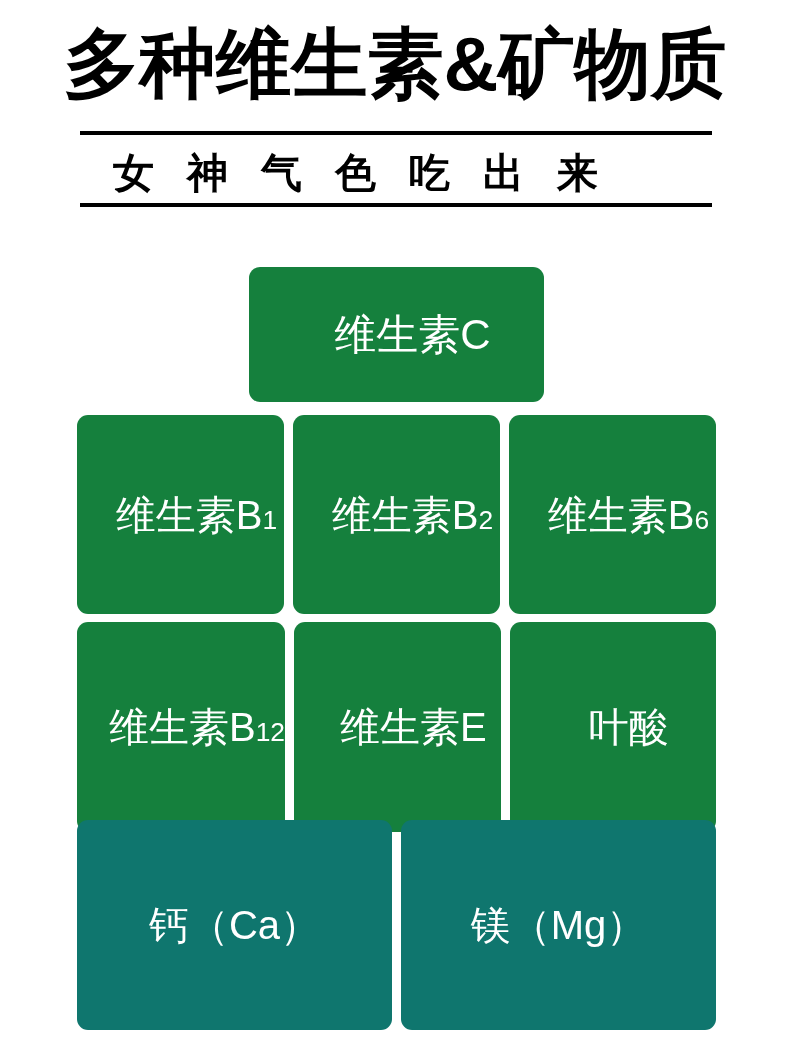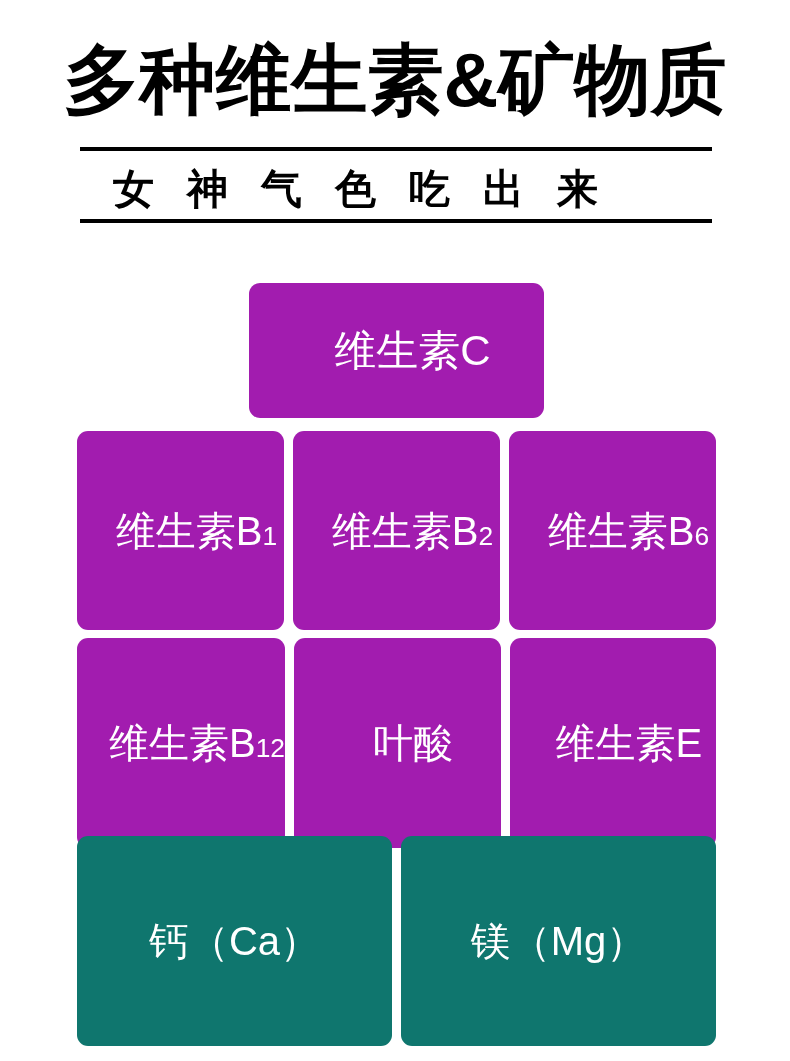--- a/index.html
+++ b/index.html
@@ -13,21 +13,20 @@
     position: relative;
     overflow: hidden;
     font-family: "Liberation Sans", "DejaVu Sans", sans-serif;
     -webkit-font-smoothing: antialiased;
   }
 
   .page {
     position: absolute;
     inset: 0;
     background: #ffffff;
-    margin-top: 16px;
   }
 
   
   .header {
     position: absolute;
     left: 0;
     top: 0;
     width: 790px;
   }
 
@@ -105,21 +104,21 @@
     font-weight: 400;
     letter-spacing: 0px;
     white-space: nowrap;
     box-sizing: border-box;
     font-family: "Liberation Sans", "DejaVu Sans", sans-serif;
   }
   .tile.apex {
     flex: 0 0 295px;
     font-size: 42px;
   }
-  .tile.green  { background: #a21caf; padding-left: 32px; }
+  .tile.green  { background: #15803d; padding-left: 32px; }
   .tile.orange { background: #0f766e; }
 
   .tile .label {
     display: inline-block;
   }
   .tile .sub {
     font-size: 0.66em;
     vertical-align: baseline;
     letter-spacing: 0;
   }
@@ -168,26 +167,26 @@
     </div>
 
     <div class="row row-three">
       <div class="tile green">
         <span class="label">
           <span>维生素B</span><span class="sub">12</span>
         </span>
       </div>
       <div class="tile green">
         <span class="label">
+          <span>维生素E</span><span class="sub"></span>
+        </span>
+      </div>
+      <div class="tile green">
+        <span class="label">
           <span>叶酸</span><span class="sub"></span>
-        </span>
-      </div>
-      <div class="tile green">
-        <span class="label">
-          <span>维生素E</span><span class="sub"></span>
         </span>
       </div>
     </div>
 
     <div class="row row-four">
       <div class="tile orange">
         <span class="label">
           <span>钙（Ca）</span><span class="sub"></span>
         </span>
       </div>

